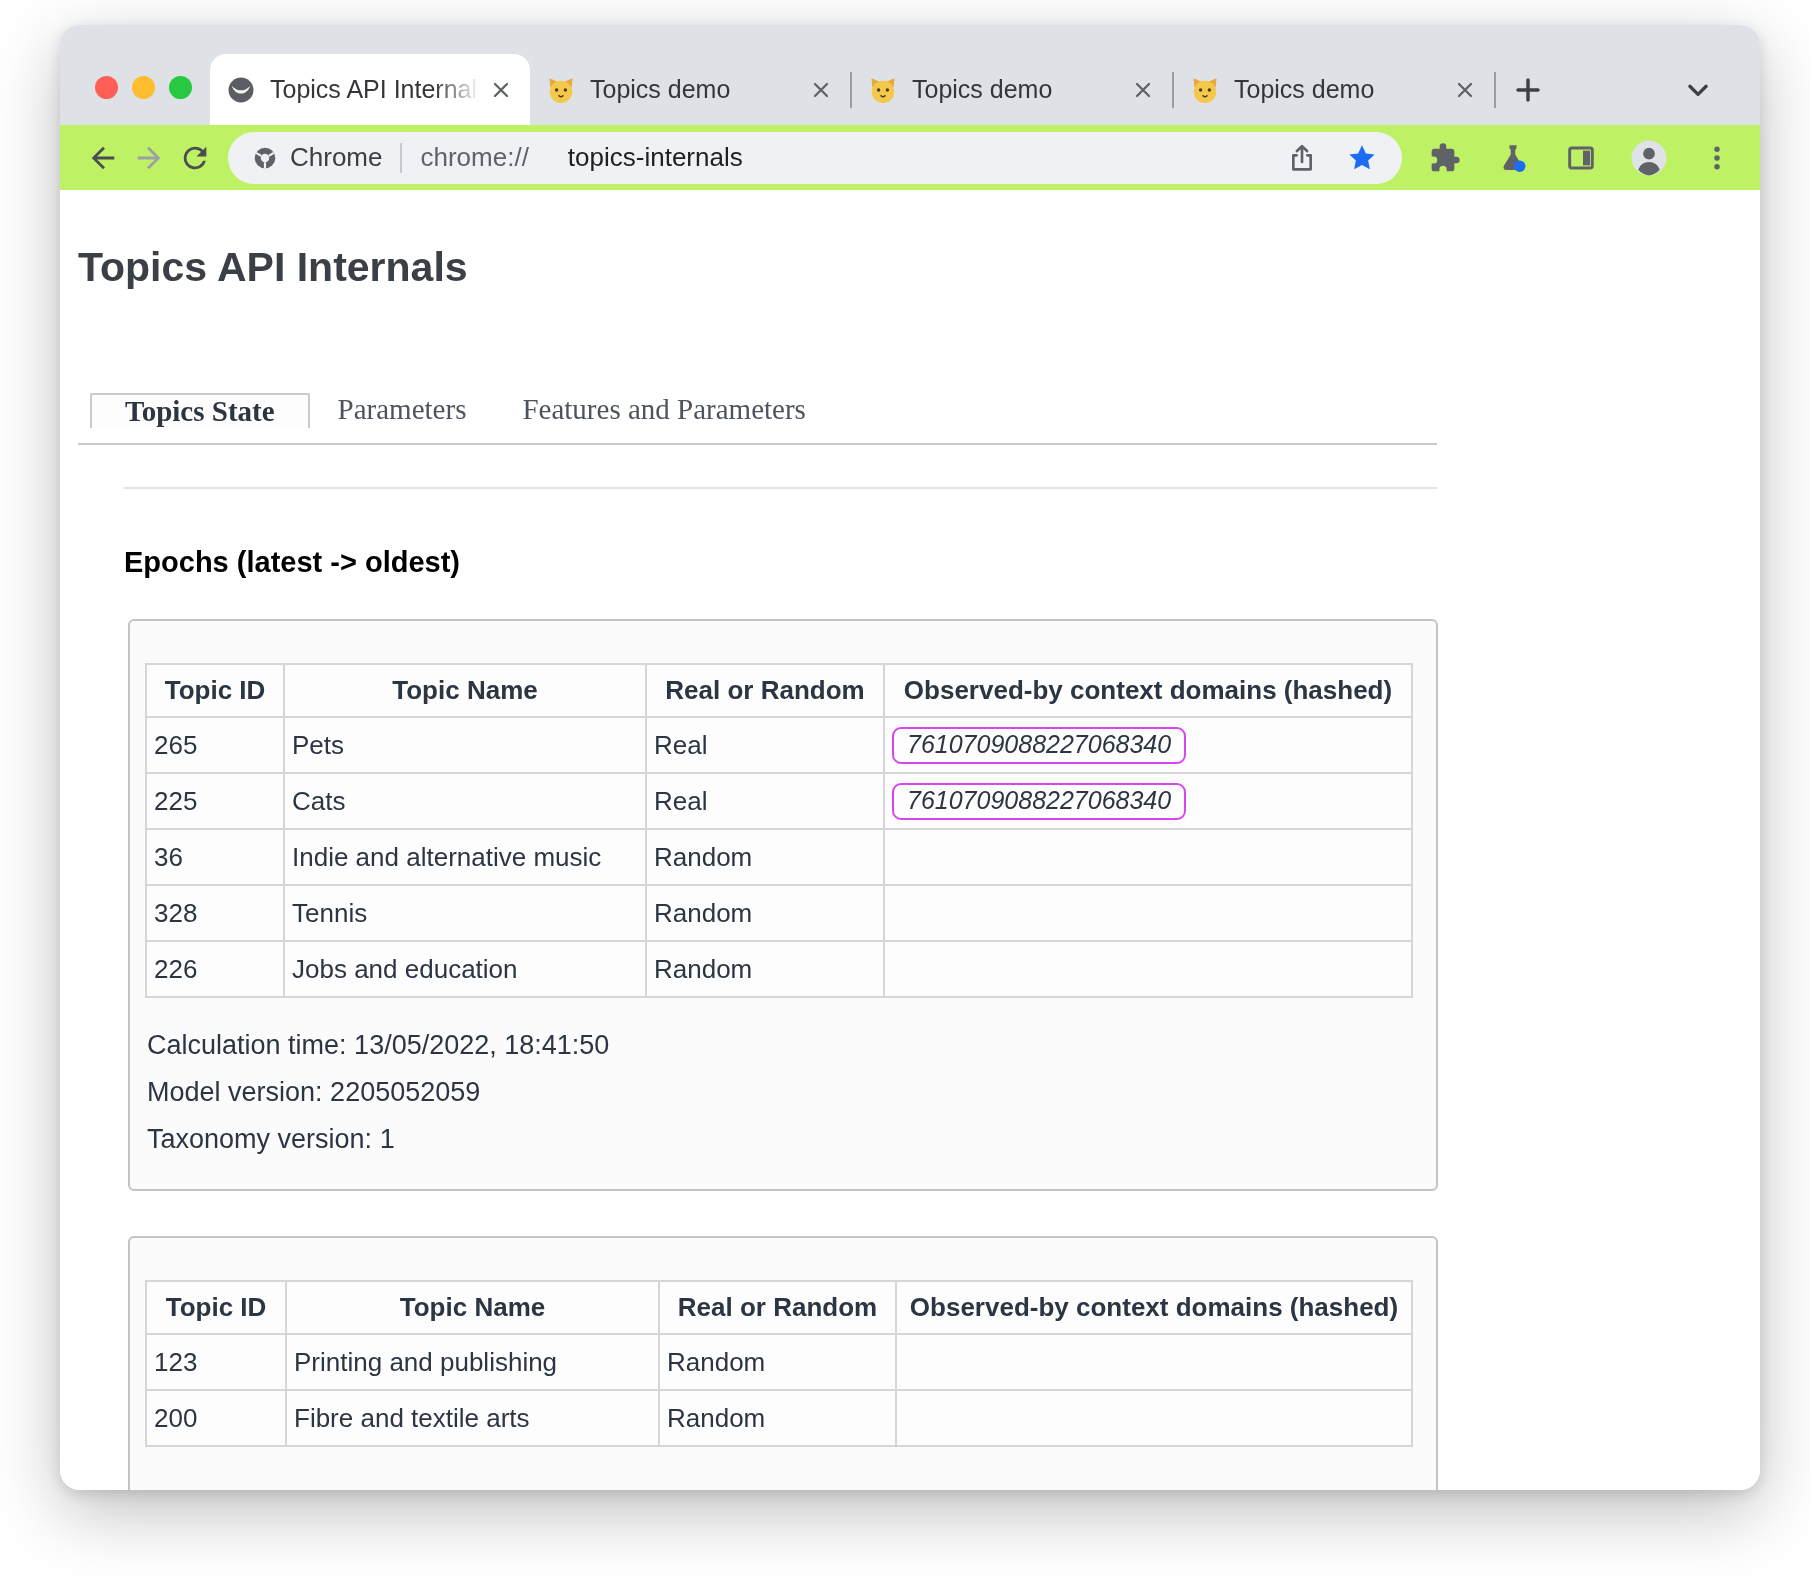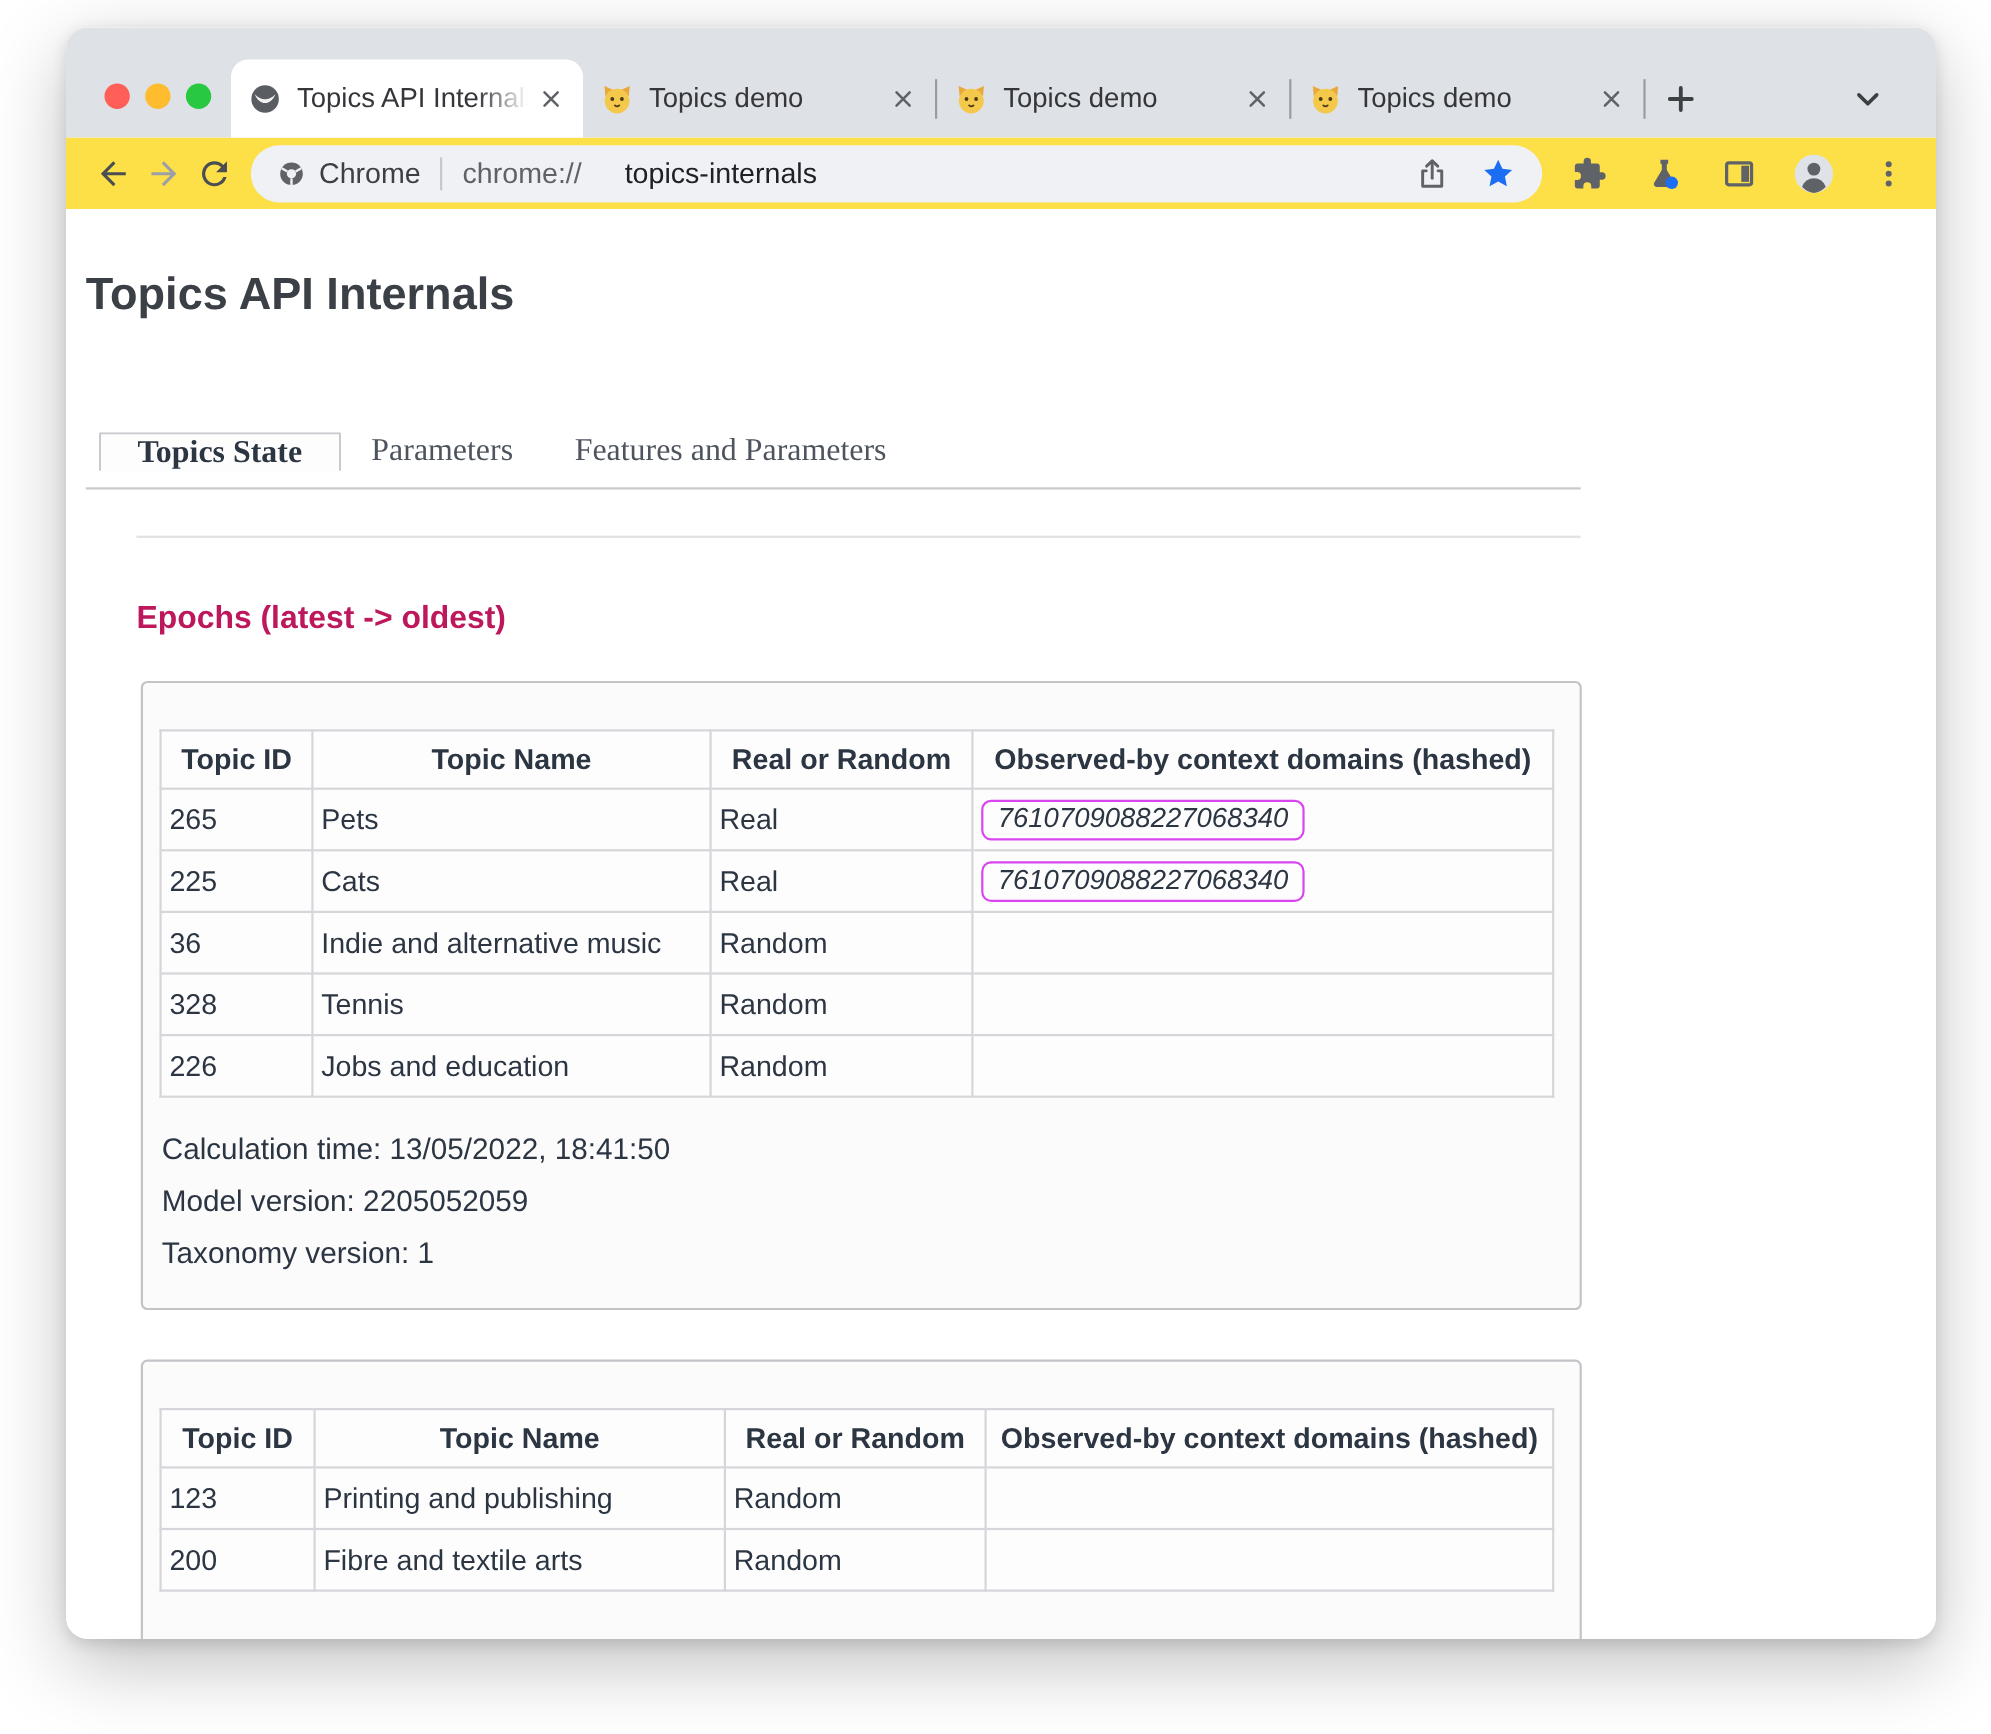--- a/index.html
+++ b/index.html
@@ -16,41 +16,41 @@
   .btab.active{background:#fff;border-radius:16px 16px 0 0;}
   .fav{width:30px;height:30px;flex:none;margin-right:14px;}
   .btitle{flex:1;font-size:25px;color:#35363a;white-space:nowrap;overflow:hidden;position:relative;}
   .btab.active .btitle::after{content:"";position:absolute;right:0;top:0;bottom:0;width:46px;
     background:linear-gradient(to right,rgba(255,255,255,0),#fff);}
   .closex{width:26px;height:26px;flex:none;margin-left:8px;display:flex;align-items:center;justify-content:center;}
   .tabsep{width:2px;height:36px;background:#999da3;margin:0 0 17px 0;flex:none;}
   .strip-btn{height:71px;width:64px;display:flex;align-items:center;justify-content:center;flex:none;}
   .chevron-btn{margin-left:auto;margin-right:30px;}
   
-  .toolbar{height:65px;background:#fde047;display:flex;align-items:center;padding:0 20px;box-sizing:border-box;}
+  .toolbar{height:65px;background:#bef264;display:flex;align-items:center;padding:0 20px;box-sizing:border-box;}
   .tool-icon{width:46px;height:46px;display:flex;align-items:center;justify-content:center;flex:none;}
   .addressbar{flex:1;height:52px;border-radius:26px;background:#eff1f4;display:flex;align-items:center;
     padding:0 24px;margin:0 12px 0 10px;box-sizing:border-box;}
   .addr-site{font-size:26px;color:#3c4043;margin-left:12px;}
   .addr-div{width:2px;height:30px;background:#c5c8cd;margin:0 18px;}
   .addr-url{font-size:26px;flex:1;white-space:nowrap;overflow:hidden;}
   .scheme{color:#5f6368;} .host{color:#202124;margin-left:39px;}
   .addr-actions{display:flex;align-items:center;gap:28px;margin-left:14px;}
   .toolbar-right{display:flex;align-items:center;gap:22px;margin-left:8px;}
   
   .content{height:1300px;overflow:hidden;color:#2c3542;position:relative;background:#fff;}
   .page-title{margin:54px 0 0 18px;font-size:41px;line-height:46px;font-weight:700;color:#3b3f46;}
   .page-tabs{margin:85px 0 0 18px;width:1359px;display:flex;align-items:center;height:68px;
     border-bottom:2px solid #c9c9ce;box-sizing:content-box;font-family:Liberation Serif, serif;}
   .ptab{display:flex;align-items:center;padding:0 28px;font-size:29px;color:#4e545e;}
   .ptab.active{font-weight:700;color:#2c3542;background:#fdfdfe;border:2px solid #c9c9ce;border-bottom:none;
     border-radius:2px 2px 0 0;margin-bottom:-2px;margin-left:12px;padding:0 33px;}
   .next-line{margin:50px 0 0 64px;font-size:27px;line-height:31px;}
   .rule{border:none;border-top:2px solid #e2e2e5;margin:42px 0 0 64px;width:1313px;}
-  .epochs-h{margin:56px 0 0 64px;font-size:29px;line-height:34px;font-weight:700;color:#be185d;}
+  .epochs-h{margin:56px 0 0 64px;font-size:29px;line-height:34px;font-weight:700;color:#000000;}
   .epoch-box{margin:40px 0 0 68px;width:1310px;border:2px solid #c3c3c8;border-radius:6px;background:#fbfbfc;
     padding:42px 0 26px 15px;box-sizing:border-box;}
   .epoch-box.clipped{margin-top:45px;height:420px;}
   table.topics{border-collapse:collapse;width:1266px;background:#fdfdfe;font-size:26px;color:#2c3542;table-layout:fixed;}
   table.topics th,table.topics td{border:2px solid #d6d6da;overflow:hidden;white-space:nowrap;}
   table.topics th{font-weight:700;height:49px;text-align:center;}
   table.topics td{height:52px;padding-left:7px;}
   .chip{display:inline-block;border:2px solid #d946ef;border-radius:9px;padding:1px 13px 3px;font-size:25px;background:#fdfdfe;font-style:italic;}
   .meta{margin:24px 0 0 2px;font-size:27px;line-height:47px;}
 </style>

